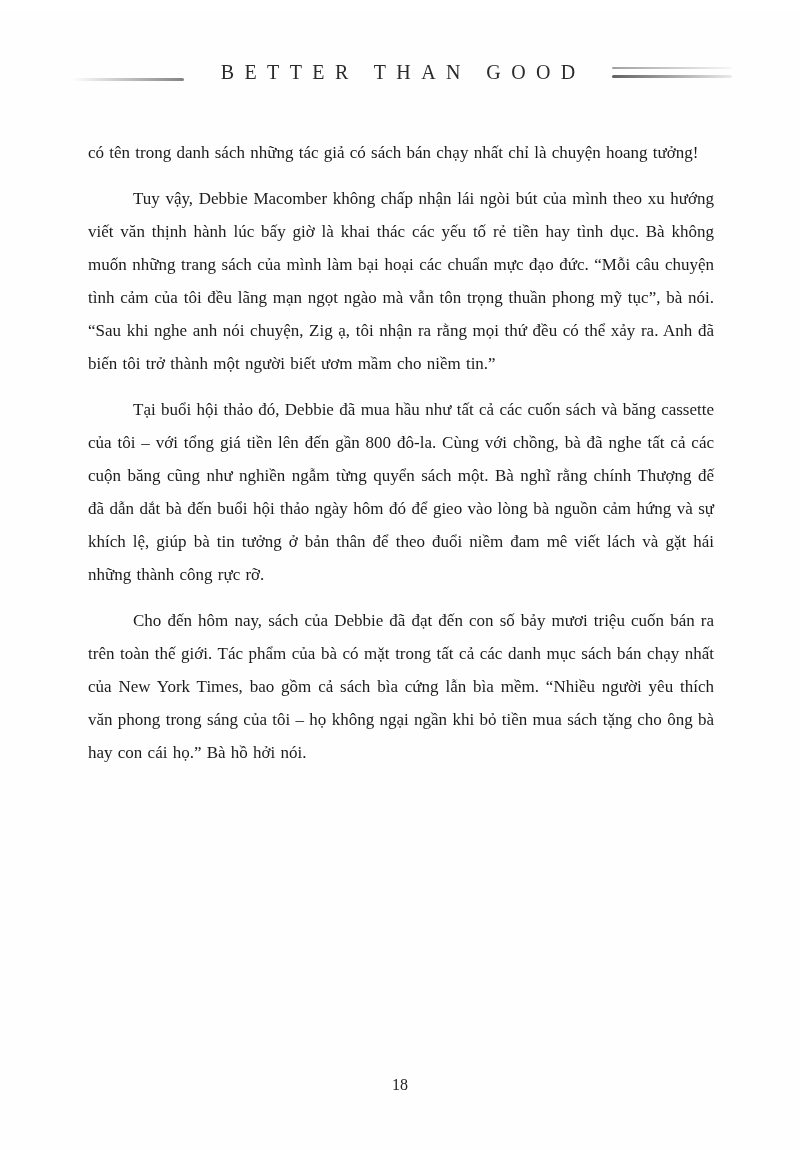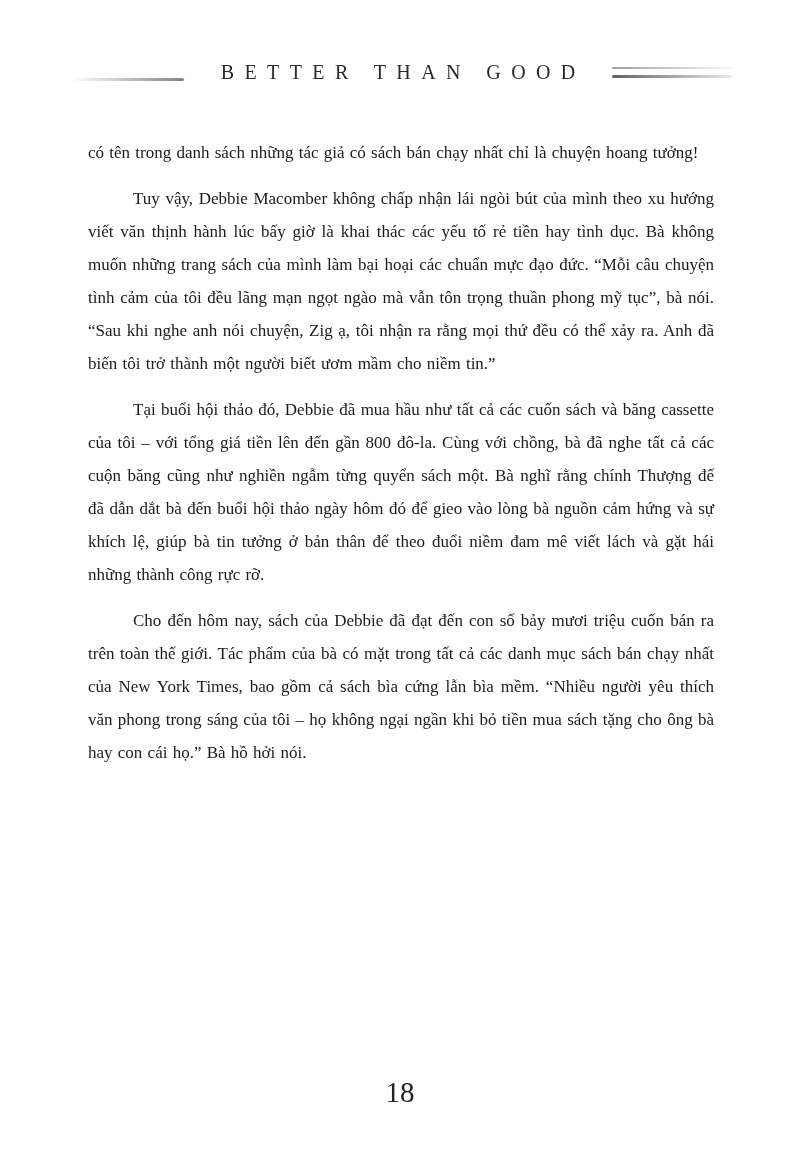--- a/index.html
+++ b/index.html
@@ -80,21 +80,21 @@
   .para.indent { text-indent: 45px; }
   .para .it { }
 
   
   .folio {
     position: absolute;
     left: 0;
     right: 0;
     top: 1066px;
     text-align: center;
-    font-size: 29px;
+    font-size: 16px;
     color: #222;
   }
 </style>
 </head>
 <body>
 
 <div class="page">
 
   <div class="running-head">
     <div class="head-rule left">

